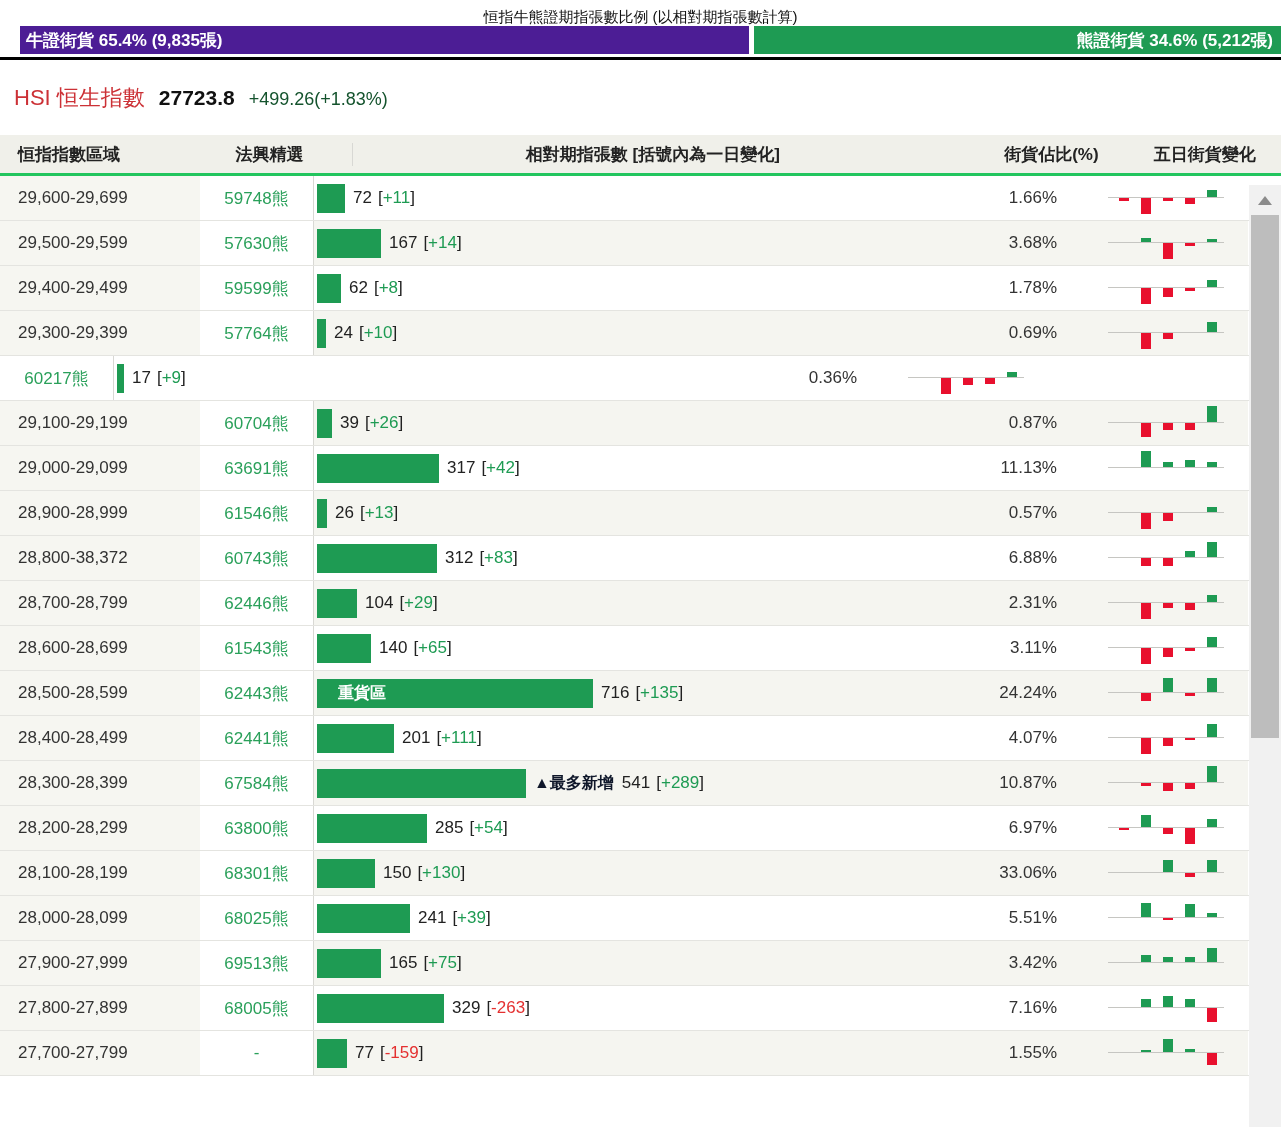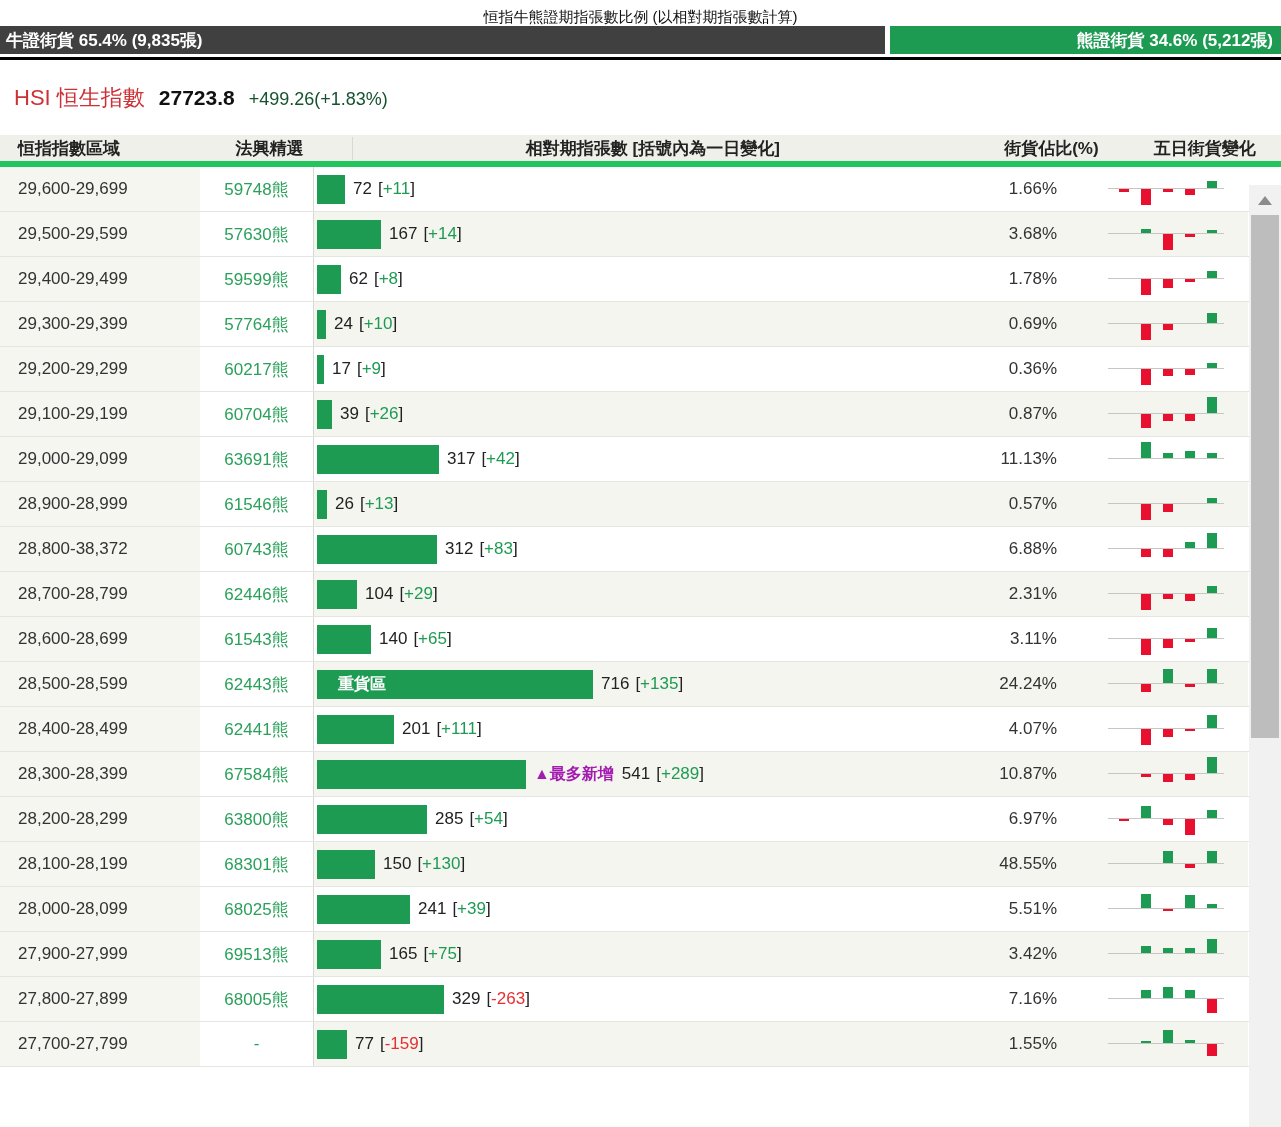--- a/index.html
+++ b/index.html
@@ -11,21 +11,21 @@
   .ratio-gap{width:5px;background:#fff;}
   .ratio-bear{background:#1e9b53;color:#fff;font-size:17px;font-weight:bold;display:flex;align-items:center;justify-content:flex-end;padding-right:8px;box-sizing:border-box;flex:1;}
   .black-rule{height:3px;background:#000;width:1281px;margin-top:3px;}
   
   .index-line{padding:23px 0 0 14px;height:52px;box-sizing:content-box;display:flex;align-items:baseline;gap:14px;}
   .idx-symbol{color:#cc3136;font-size:22px;}
   .idx-price{color:#111;font-size:21px;font-weight:bold;}
   .idx-change{color:#14532d;font-size:18px;}
   
   .grid{width:1281px;}
-  .thead{display:flex;height:32px;background:#f0f0ea;border-bottom:6px solid #22c55e;align-items:center;font-size:17px;font-weight:bold;color:#222;box-sizing:border-box;gap:30px;}
+  .thead{display:flex;height:41px;background:#f0f0ea;border-bottom:3px solid #22c55e;align-items:center;font-size:17px;font-weight:bold;color:#222;box-sizing:border-box;gap:30px;}
   .tbody{width:1249px;}
   .trow{display:flex;height:45px;border-bottom:1px solid #e4e4e0;box-sizing:border-box;align-items:stretch;}
   .c1{width:200px;padding-left:18px;box-sizing:border-box;display:flex;align-items:center;font-size:17px;color:#333;background:#f6f6f1;}
   .c2{width:113px;display:flex;align-items:center;justify-content:center;font-size:17px;background:#fff;}
   .c2 .code{color:#2aa05a;text-decoration:none;}
   .c3{width:646px;border-left:1px solid #d8d8d4;display:flex;align-items:center;padding-left:3px;box-sizing:border-box;}
   .c4{width:125px;display:flex;align-items:center;justify-content:flex-end;padding-right:27px;box-sizing:border-box;font-size:17px;color:#333;}
   .c5{width:164px;display:flex;align-items:center;justify-content:center;}
   .trow.alt .c3,.trow.alt .c4,.trow.alt .c5{background:#f5f5f0;}
   .trow:not(.alt) .c3,.trow:not(.alt) .c4,.trow:not(.alt) .c5{background:#fff;}
@@ -34,21 +34,21 @@
   .h2{width:113px;text-align:center;}
   .h3{width:646px;text-align:center;border-left:1px solid #d8d8d4;box-sizing:border-box;}
   .h4{width:125px;text-align:right;box-sizing:border-box;}
   .h5{width:164px;text-align:center;}
   
   .bar{height:29px;background:#1e9b53;flex:0 0 auto;display:flex;align-items:center;}
   .bar .heavy-tag{color:#fff;font-size:16px;font-weight:bold;padding-left:21px;white-space:nowrap;}
   .bar-label{margin-left:8px;font-size:17px;color:#222;white-space:nowrap;display:flex;align-items:center;gap:0;}
   .bar-label .chg-pos{color:#1e9b53;}
   .bar-label .chg-neg{color:#e43030;}
-  .most-tag{color:#a21caf;font-weight:bold;font-size:16px;margin:0 8px 0 8px;white-space:nowrap;}
+  .most-tag{color:#0f172a;font-weight:bold;font-size:16px;margin:0 8px 0 8px;white-space:nowrap;}
   .vspace{width:6px;display:inline-block;}
   
   .spark{position:relative;width:116px;height:38px;}
   .spark .base{position:absolute;left:0;right:0;top:18px;height:1px;background:#c6c6c2;}
   .spark .sb{position:absolute;width:10px;}
   .sb.up{background:#1e9b53;}
   .sb.dn{background:#e8102e;}
   
   .vscroll{position:absolute;top:185px;right:0;width:32px;height:942px;background:#f1f1f1;}
   .vscroll .btn-up{height:30px;display:flex;align-items:center;justify-content:center;cursor:pointer;}
@@ -56,21 +56,21 @@
   .vscroll .thumb{position:absolute;top:30px;left:2px;width:28px;height:523px;background:#bdbdbd;}
   
   .tfoot{width:1249px;text-align:center;font-size:17px;color:#222;padding-top:16px;}
 </style>
 </head>
 <body>
 
 <div class="page-title">恒指牛熊證期指張數比例 (以相對期指張數計算)</div>
 
 <div class="ratio-bar">
-  <div class="ratio-bull" id="bull-seg" style="width: 885px; background: #404040;">
+  <div class="ratio-bull" id="bull-seg" style="width: 729px; background: #4c1d95; margin-left: 20px;">
     <span>牛證街貨 65.4% (9,835張)</span>
   </div>
   <div class="ratio-gap"></div>
   <div class="ratio-bear" style="background: rgb(30, 155, 83);">
     <span>熊證街貨 34.6% (5,212張)</span>
   </div>
 </div>
 
 <div class="black-rule"></div>
 
@@ -187,21 +187,20 @@
         <div class="c5">
           <div class="spark">
             <div class="base"></div>
             <div class="sb dn" style="left: 33px; height: 16px; top: 19px;"></div>
             <div class="sb dn" style="left: 55px; height: 6px; top: 19px;"></div>
             <div class="sb up" style="left: 99px; height: 10px; top: 8px;"></div>
           </div>
         </div>
       </div>
       <div class="trow">
-        <div class="c1">29,200-29,299</div>
         <div class="c2">
           <span class="code">60217熊</span>
         </div>
         <div class="c3">
           <div class="bar" style="width: 7px;"></div>
           <span class="bar-label">
             <span>17</span>
             <span class="vspace"></span>
             <span>[</span>
             <span class="chg-pos">+9</span>
@@ -490,21 +489,21 @@
         <div class="c3">
           <div class="bar" style="width: 58px;"></div>
           <span class="bar-label">
             <span>150</span>
             <span class="vspace"></span>
             <span>[</span>
             <span class="chg-pos">+130</span>
             <span>]</span>
           </span>
         </div>
-        <div class="c4">48.55%</div>
+        <div class="c4">33.06%</div>
         <div class="c5">
           <div class="spark">
             <div class="base"></div>
             <div class="sb up" style="left: 55px; height: 12px; top: 6px;"></div>
             <div class="sb dn" style="left: 77px; height: 4px; top: 19px;"></div>
             <div class="sb up" style="left: 99px; height: 12px; top: 6px;"></div>
           </div>
         </div>
       </div>
       <div class="trow">

